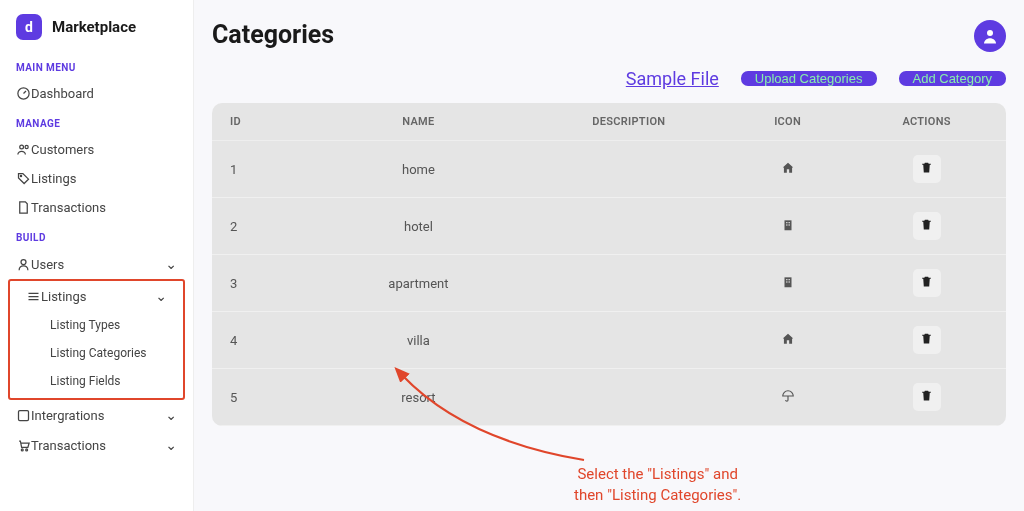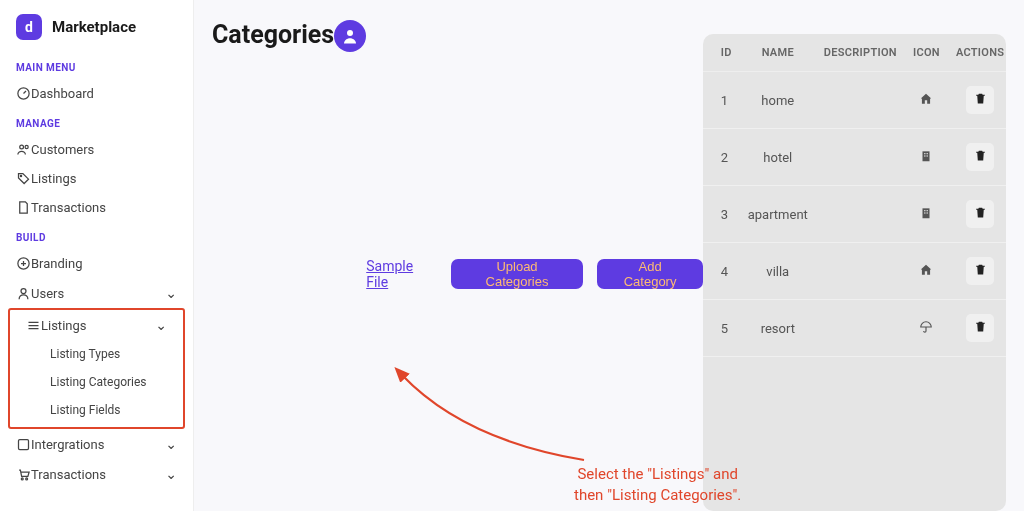--- a/index.html
+++ b/index.html
@@ -10,27 +10,27 @@
     .logo-mark { width: 26px; height: 26px; background: #5e3be1; border-radius: 7px; display: flex; align-items: center; justify-content: center; color: #fff; font-weight: 700; font-size: 14px; }
     .logo-text { font-size: 15px; font-weight: 700; color: #1a1a1a; }
     .section-header { font-size: 10px; font-weight: 700; letter-spacing: 0.4px; color: #5e3be1; padding: 10px 16px 6px; }
     .nav { display: flex; flex-direction: column; }
     .nav-item { display: flex; align-items: center; padding: 7px 16px; cursor: pointer; font-size: 13px; color: #444; }
     .nav-icon { width: 15px; height: 15px; display: inline-flex; align-items: center; justify-content: center; color: #444; font-size: 14px; }
     .nav-label { flex: 1; }
     .chevron { font-size: 14px; color: #444; }
     .sub-item { padding: 7px 16px 7px 40px; font-size: 12px; color: #444; cursor: pointer; }
     .highlight-box { border: 2.5px solid #e0462b; border-radius: 3px; margin: 0 8px; padding-bottom: 3px; }
-    .main { flex: 1; display: flex; flex-direction: row; padding: 20px 18px 0 18px; position: relative; overflow: hidden; }
+    .main { flex: 1; display: flex; flex-direction: column; padding: 20px 18px 0 18px; position: relative; overflow: hidden; }
     .header-row { display: flex; align-items: flex-start; justify-content: space-between; }
     .page-title { font-size: 25px; font-weight: 700; color: #1a1a1a; }
     .avatar { width: 32px; height: 32px; border-radius: 50%; background: #5e3be1; display: flex; align-items: center; justify-content: center; color: #fff; }
     .actions-row { display: flex; justify-content: flex-end; align-items: center; gap: 14px; margin-top: 16px; }
-    .sample-link { color: #5e3be1; font-size: 14px; text-decoration: underline; cursor: pointer; }
-    .btn { background: #5e3be1; color: #fdba74; font-size: 13px; padding: 0 14px; border-radius: 7px; border: none; cursor: pointer; font-weight: 500; }
+    .sample-link { color: #5e3be1; font-size: 18px; text-decoration: underline; cursor: pointer; }
+    .btn { background: #5e3be1; color: #86efac; font-size: 13px; padding: 0 14px; border-radius: 7px; border: none; cursor: pointer; font-weight: 500; margin-left: 8px; }
     .table-wrap { background: #e5e5e5; border-radius: 10px; margin-top: 14px; overflow: hidden; }
     table { width: 100%; border-collapse: collapse; }
     thead th { font-size: 11px; font-weight: 600; color: #666; padding: 12px 8px; text-align: center; letter-spacing: 0.3px; border-bottom: 1px solid #eee; }
     thead th:first-child { text-align: left; padding-left: 18px; }
     tbody td { font-size: 13px; color: #555; padding: 14px 8px; text-align: center; border-bottom: 1px solid #f0f0f0; }
     tbody td:first-child { text-align: left; padding-left: 18px; }
     .icon-cell { color: #555; }
     .delete-btn { width: 28px; height: 28px; background: #f0f0f0; border-radius: 5px; display: inline-flex; align-items: center; justify-content: center; cursor: pointer; border: none; }
     .annotation-arrow { position: absolute; left: 190px; top: 330px; pointer-events: none; }
     .annotation-text { position: absolute; left: 380px; top: 464px; color: #e0462b; font-size: 15px; text-align: center; line-height: 1.4; pointer-events: none; }
@@ -92,29 +92,20 @@
           </span>
         <span class="nav-label">Transactions</span>
       </div>
     </div>
 
     <div class="section-header">BUILD</div>
     <div class="nav">
       <div class="nav-item">
         <span class="nav-icon">
             <svg width="15" height="15" viewBox="0 0 24 24" fill="none" stroke="currentColor" stroke-width="2">
-              <circle cx="12" cy="12" r="9"></circle>
-              <path d="M12 8v8M8 12h8"></path>
-            </svg>
-          </span>
-        <span class="nav-label">Branding</span>
-      </div>
-      <div class="nav-item">
-        <span class="nav-icon">
-            <svg width="15" height="15" viewBox="0 0 24 24" fill="none" stroke="currentColor" stroke-width="2">
               <circle cx="12" cy="8" r="4"></circle>
               <path d="M5 21c0-4 3-7 7-7s7 3 7 7"></path>
             </svg>
           </span>
         <span class="nav-label">Users</span>
         <span class="chevron">⌄</span>
       </div>
     </div>
 
     <div class="highlight-box">

